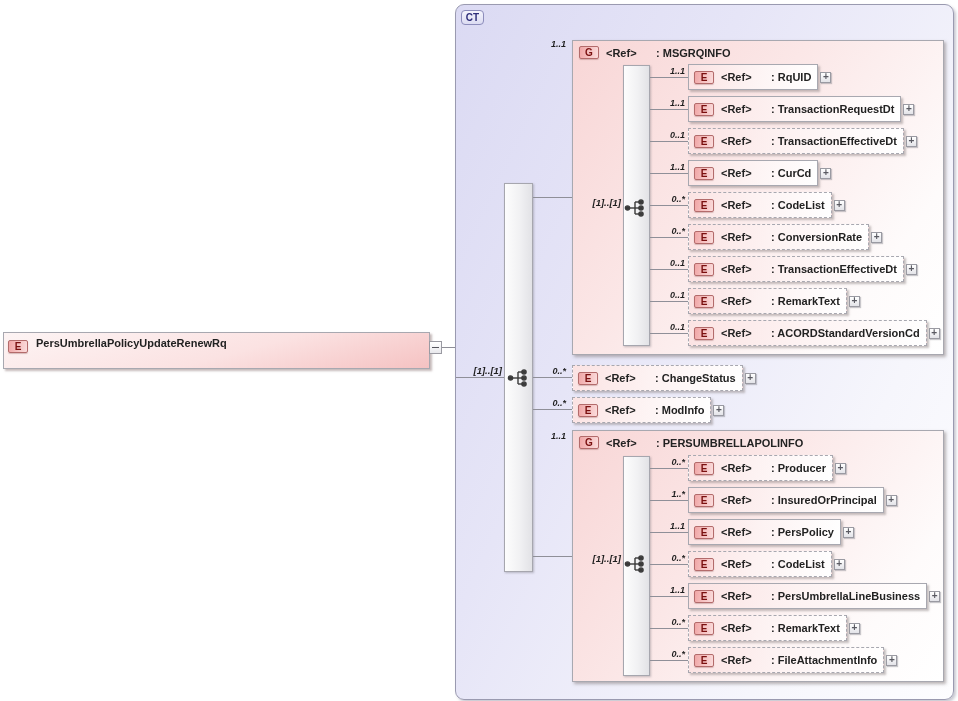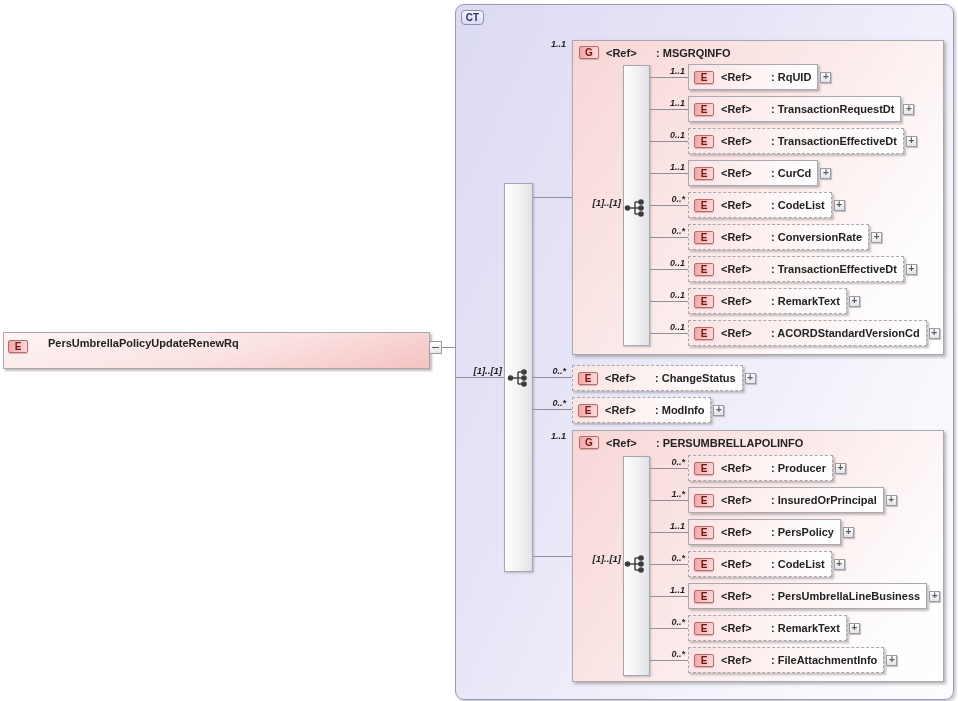--- a/index.html
+++ b/index.html
@@ -52,21 +52,21 @@
   .seqcard{position:absolute;text-align:right;font-style:italic;font-size:9.5px;color:#1e1e1e;}
   
   .srow{position:absolute;left:572px;height:26px;}
   .loosecard{position:absolute;width:46px;text-align:right;font-style:italic;font-size:9px;color:#1e1e1e;}
   
   .root{position:absolute;left:3px;top:332px;width:427px;height:37px;box-sizing:border-box;
     border:1px solid #a8a8b0;
     background:linear-gradient(165deg,#fdf4f4 0%,#fbe2e2 55%,#f5c2c2 100%);
     box-shadow:2px 2px 2px rgba(150,130,130,.55);
     display:flex;align-items:flex-start;padding:3px 4px;}
-  .root .name{margin-left:20px;width:200px;line-height:14px;word-break:break-all;}
+  .root .name{margin-left:8px;width:200px;line-height:14px;word-break:break-all;}
   .root .typ2{width:205px;line-height:14px;word-break:break-all;}
   .handle{position:absolute;left:429px;top:341px;width:13px;height:13px;box-sizing:border-box;
     border:1px solid #9a9aa2;background:linear-gradient(#ffffff,#e8e8ec);
     display:flex;align-items:center;justify-content:center;}
   .handle i{display:block;width:7px;height:1px;background:#55555d;}
 </style>
 </head>
 <body>
 
 <svg width="0" height="0" style="position:absolute">

